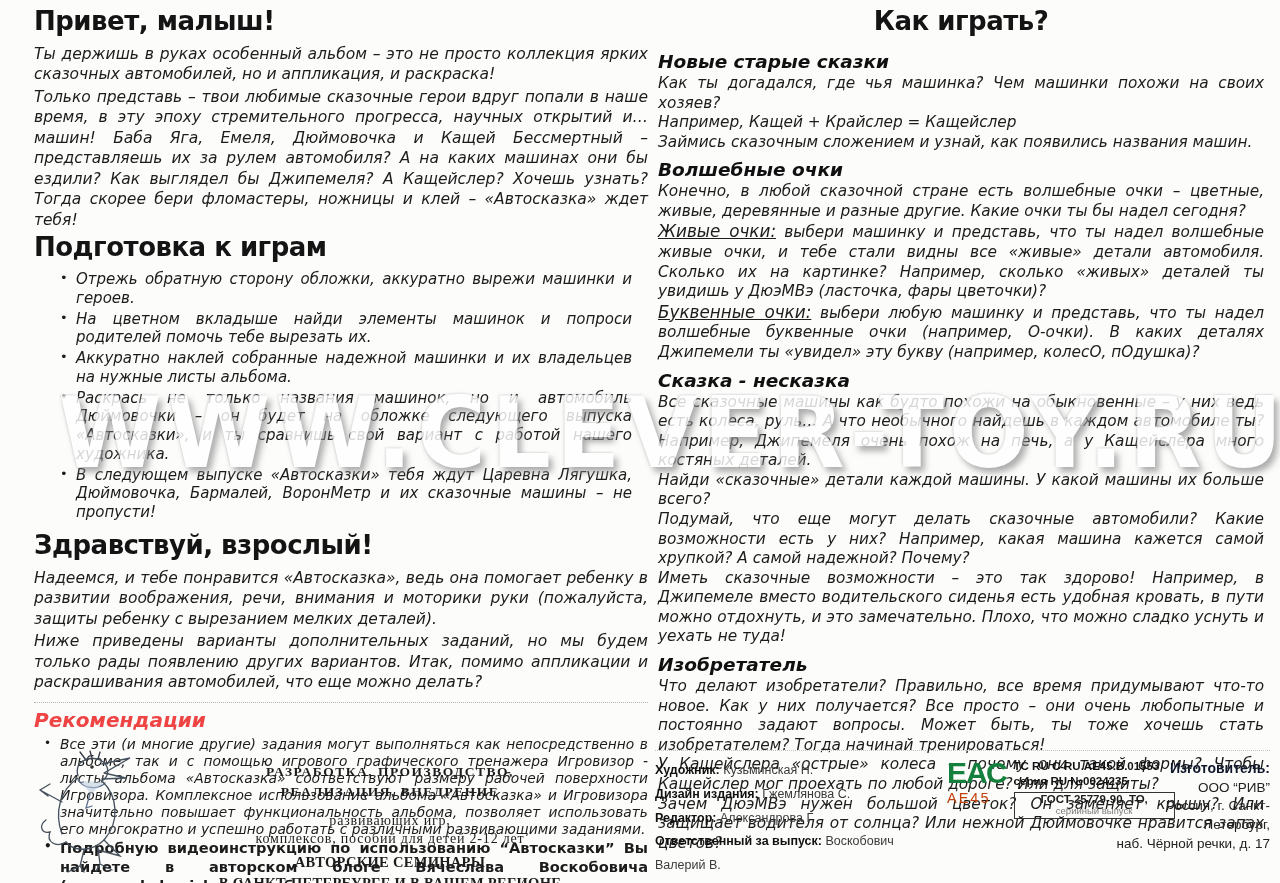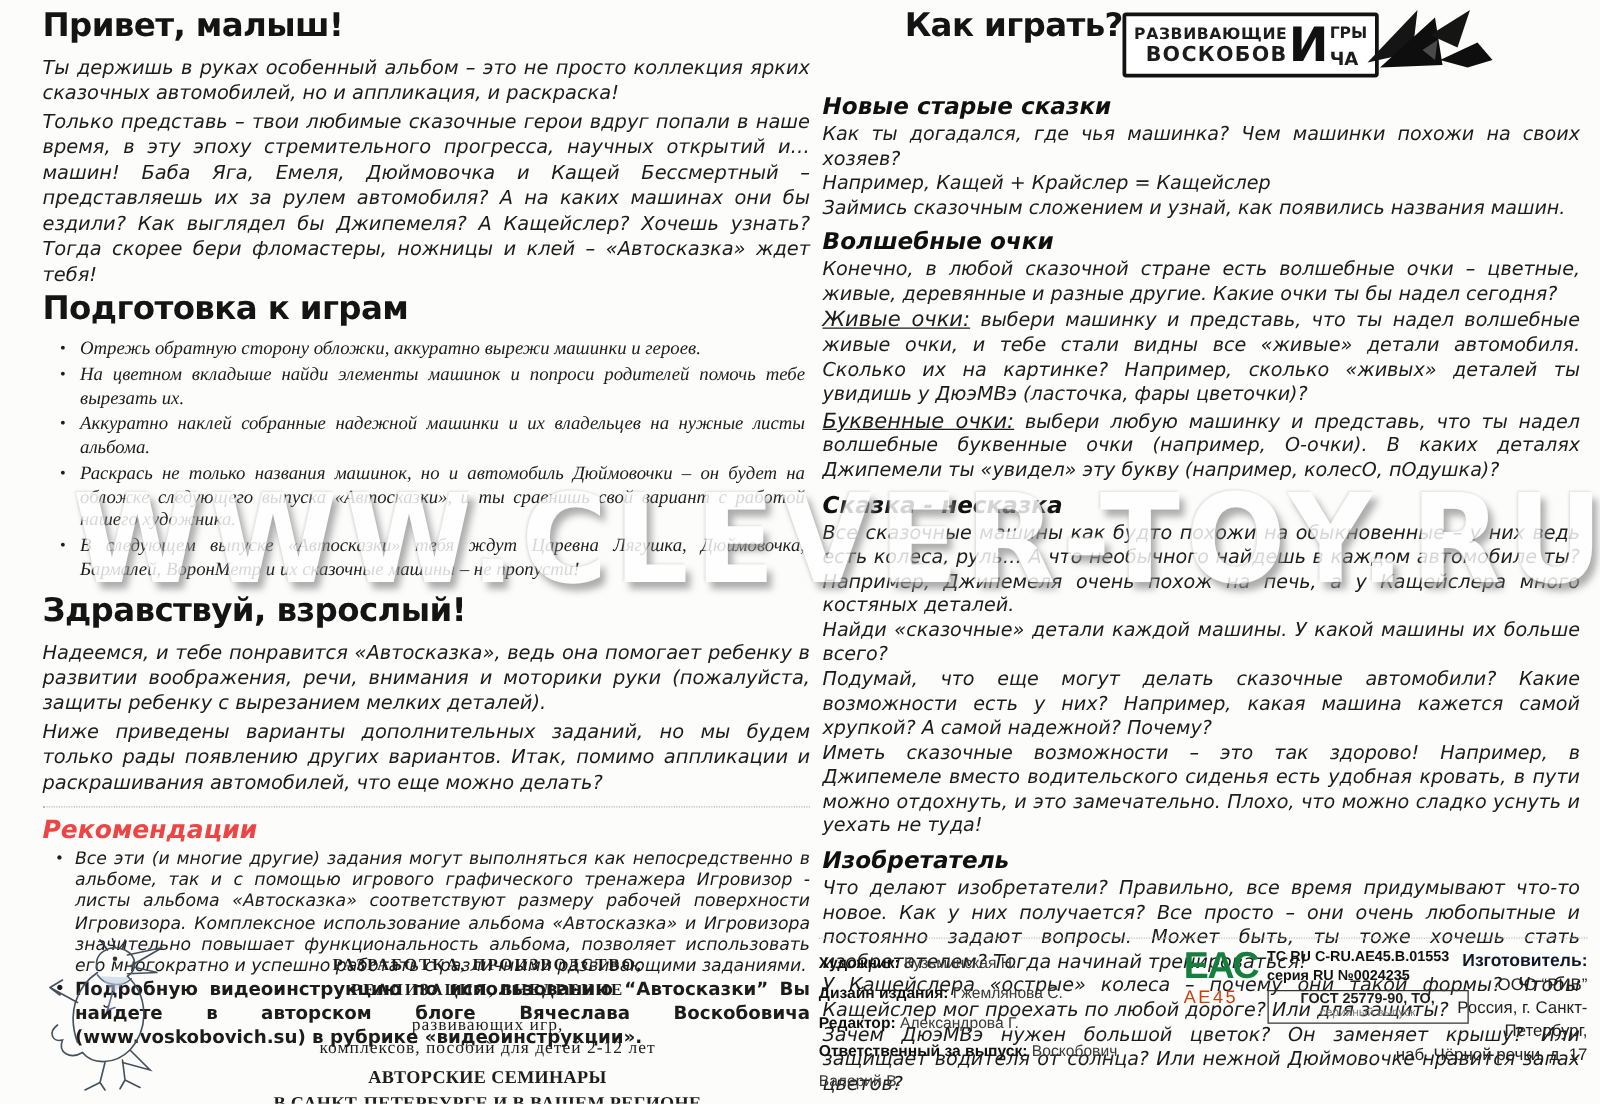--- a/index.html
+++ b/index.html
@@ -14,21 +14,21 @@
   .col-right { position:absolute; left:658px; top:4px; width:606px; z-index:1; }
 
   h1.techno {
     font-weight:bold; font-size:26px; letter-spacing:-0.5px;
     color:#141414; margin:2px 0 8px;
   }
   .lp { font-style:italic; font-size:15.5px; line-height:1.32; text-align:justify; margin:0 0 2px; }
   ul.blist { list-style:none; margin:2px 0 8px; padding:0 0 0 8px; }
   ul.blist li {
     position:relative; padding-left:18px; font-style:italic;
-    font-size:15px; line-height:1.25; margin:2px 4px; text-align:justify;font-family:Liberation Serif, serif;
+    font-size:15px; line-height:1.25; margin:2px 16px; text-align:justify;
   }
   ul.blist li::before { content:"•"; position:absolute; left:2px; top:0; font-style:normal; font-size:13px; }
   .sep { border:none; border-top:1px dotted #b8b8b4; margin:9px 0 5px; height:0; }
   .rec-h { font-weight:bold; font-style:italic; font-size:20px; margin:2px 0 4px; color:#ef4444; }
   ul.rec { list-style:none; margin:0; padding:0 0 0 8px; }
   ul.rec li { position:relative; padding-left:18px; margin:1px 0; text-align:justify; }
   ul.rec li::before { content:"•"; position:absolute; left:2px; top:0; font-size:12px; }
   .rec-italic { font-style:italic; font-size:13.8px; line-height:1.24; }
   .rec-bold   { font-weight:bold; font-size:14.6px; line-height:1.3; }
 
@@ -116,40 +116,20 @@
   <div class="rec-h">Рекомендации</div>
   <ul class="rec">
     <li class="rec-italic">Все эти (и многие другие) задания могут выполняться как непосредственно в альбоме, так и с помощью игрового графического тренажера Игровизор - листы альбома «Автосказка» соответствуют размеру рабочей поверхности Игровизора. Комплексное использование альбома «Автосказка» и Игровизора значительно повышает функциональность альбома, позволяет использовать его многократно и успешно работать с различными развивающими заданиями.</li>
     <li class="rec-bold">Подробную видеоинструкцию по использованию “Автосказки” Вы найдете в авторском блоге Вячеслава Воскобовича (www.voskobovich.su) в рубрике «видеоинструкции».</li>
   </ul>
 </div>
 
 <div class="col-right">
   <div class="right-head">
     <h1 class="techno">Как играть?</h1>
-    <div class="logo-wrap">
-      <div class="logo-box">
-        <div class="logo-col l">
-          <span class="t">РАЗВИВАЮЩИЕ</span>
-          <span class="b">ВОСКОБОВ</span>
-        </div>
-        <div class="logo-bigI">И</div>
-        <div class="logo-col r">
-          <span class="t">ГРЫ</span>
-          <span class="b">ЧА</span>
-        </div>
-      </div>
-      <svg class="origami" width="108" height="62" viewBox="0 0 108 62">
-        <polygon points="4,46 44,4 40,38" fill="#151515"></polygon>
-        <polygon points="14,50 58,10 64,48" fill="#0e0e0e"></polygon>
-        <polygon points="54,24 86,4 76,34" fill="#151515"></polygon>
-        <polygon points="62,44 92,30 104,44 84,50" fill="#0e0e0e"></polygon>
-        <polygon points="48,36 60,28 58,44" fill="#fff" opacity="0.25"></polygon>
-      </svg>
-    </div>
   </div>
 
   <div class="sec-h">Новые старые сказки</div>
   <p class="rp">Как ты догадался, где чья машинка? Чем машинки похожи на своих хозяев?</p>
   <p class="rp">Например, Кащей + Крайслер = Кащейслер</p>
   <p class="rp">Займись сказочным сложением и узнай, как появились названия машин.</p>
 
   <div class="sec-h">Волшебные очки</div>
   <p class="rp">Конечно, в любой сказочной стране есть волшебные очки – цветные, живые, деревянные и разные другие. Какие очки ты бы надел сегодня?</p>
   <p class="rp"><span class="lead">Живые очки:</span><span> выбери машинку и представь, что ты надел волшебные живые очки, и тебе стали видны все «живые» детали автомобиля. Сколько их на картинке? Например, сколько «живых» деталей ты увидишь у ДюэМВэ (ласточка, фары цветочки)?</span></p>

